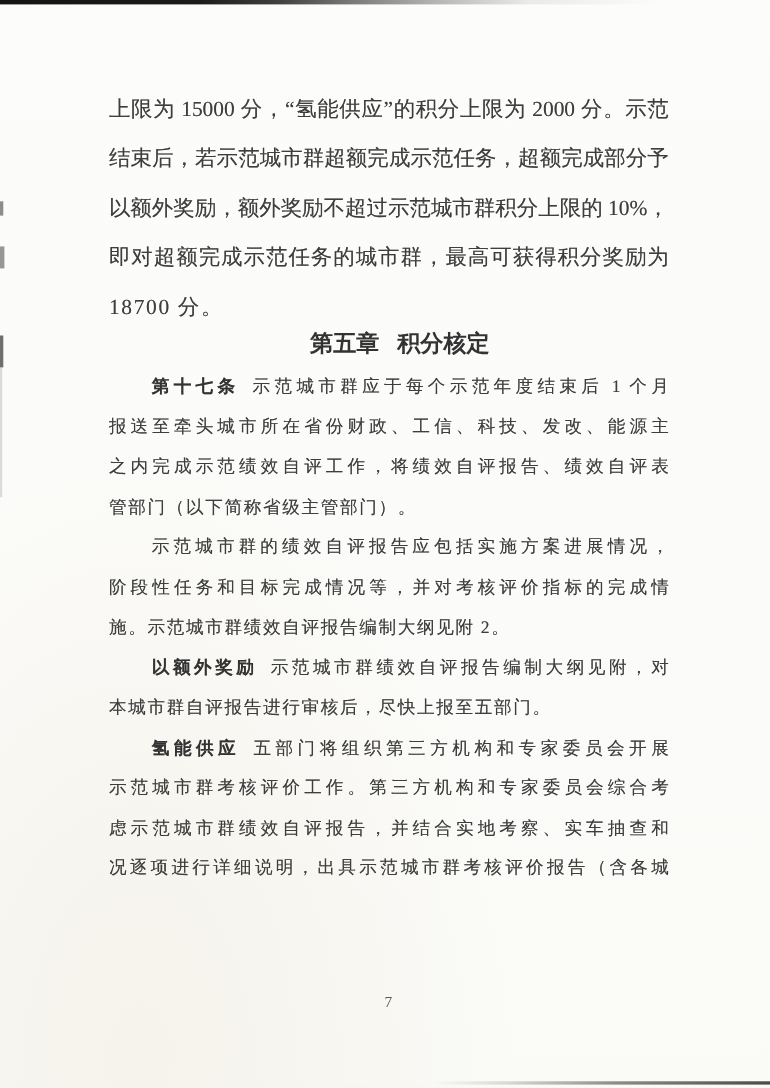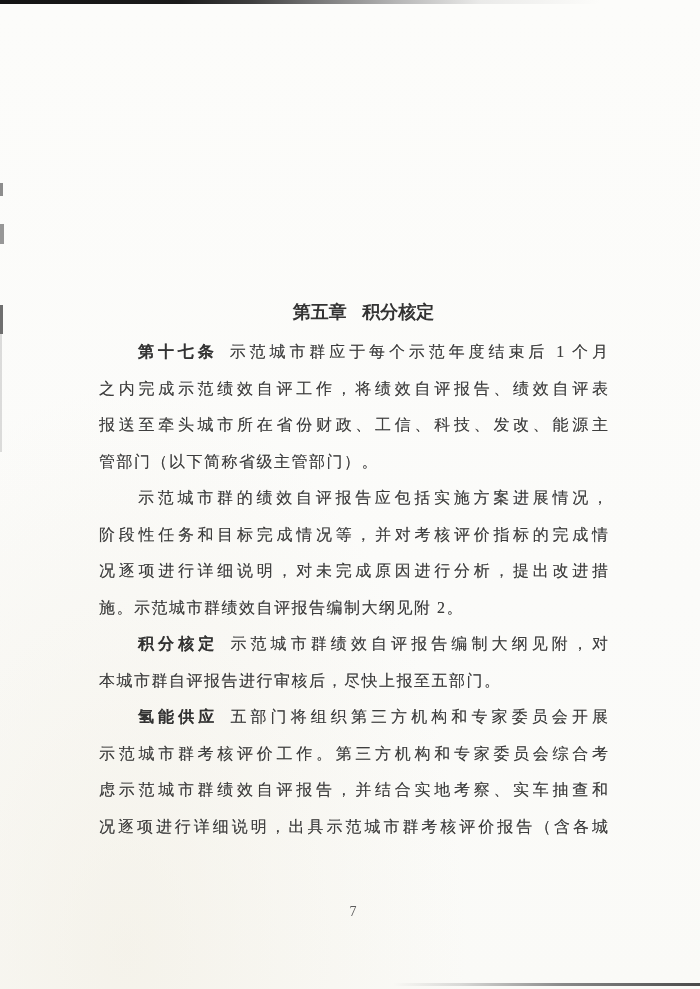--- a/index.html
+++ b/index.html
@@ -33,21 +33,21 @@
   .m3{top:305px;width:3px;height:29px;background:#6f6f6f;}
   .m4{top:334px;width:2px;height:118px;background:rgba(160,160,160,0.35);}
   
   .content{position:absolute;left:99px;width:509px;top:0;height:100%;}
   .para1{
     position:absolute;top:77px;left:0;right:0;
     font-size:19.5px;line-height:45px;
   }
   .chapter{
     position:absolute;top:294px;left:0;right:0;margin:0;
-    font-size:18px;line-height:36px;font-weight:700;
+    font-size:21px;line-height:36px;font-weight:700;
     text-align:center;word-spacing:11px;color:#333;
     transform:translateX(10px);
   }
   .main{
     position:absolute;top:334px;left:0;right:0;
     font-size:16px;line-height:36.5px;
   }
   .ln{
     text-align:justify;
     text-align-last:justify;
@@ -75,39 +75,45 @@
 
   <div class="art-top"></div>
   <div class="art-bottom"></div>
   <div class="edge-mark m1"></div>
   <div class="edge-mark m2"></div>
   <div class="edge-mark m3"></div>
   <div class="edge-mark m4"></div>
 
   <div class="content">
 
+    <section class="para1">
+      <div class="ln">上限为 15000 分，“氢能供应”的积分上限为 2000 分。示范</div>
+      <div class="ln">结束后，若示范城市群超额完成示范任务，超额完成部分予</div>
+      <div class="ln">以额外奖励，额外奖励不超过示范城市群积分上限的 10%，</div>
+      <div class="ln">即对超额完成示范任务的城市群，最高可获得积分奖励为</div>
+      <div class="ln-last">18700 分。</div>
+    </section>
 
     <h2 class="chapter">第五章 积分核定</h2>
 
     <section class="main">
 
       <div class="ln indent">
         <span class="term">第十七条</span><span>示范城市群应于每个示范年度结束后 1 个月</span>
       </div>
+      <div class="ln">报送至牵头城市所在省份财政、工信、科技、发改、能源主</div>
       <div class="ln">之内完成示范绩效自评工作，将绩效自评报告、绩效自评表</div>
-      <div class="ln">报送至牵头城市所在省份财政、工信、科技、发改、能源主</div>
       <div class="ln-last">管部门（以下简称省级主管部门）。</div>
 
       <div class="ln indent">示范城市群的绩效自评报告应包括实施方案进展情况，</div>
       <div class="ln">阶段性任务和目标完成情况等，并对考核评价指标的完成情</div>
-      <div class="ln">况逐项进行详细说明，对未完成原因进行分析，提出改进措</div>
       <div class="ln-last">施。示范城市群绩效自评报告编制大纲见附 2。</div>
 
       <div class="ln indent">
-        <span class="term">积分核定</span><span>示范城市群绩效自评报告编制大纲见附，对</span>
+        <span class="term">以额外奖励</span><span>示范城市群绩效自评报告编制大纲见附，对</span>
       </div>
       <div class="ln-last">本城市群自评报告进行审核后，尽快上报至五部门。</div>
 
       <div class="ln indent">
         <span class="term">氢能供应</span><span>五部门将组织第三方机构和专家委员会开展</span>
       </div>
       <div class="ln">示范城市群考核评价工作。第三方机构和专家委员会综合考</div>
       <div class="ln">虑示范城市群绩效自评报告，并结合实地考察、实车抽查和</div>
       <div class="ln">况逐项进行详细说明，出具示范城市群考核评价报告（含各城</div>
 

